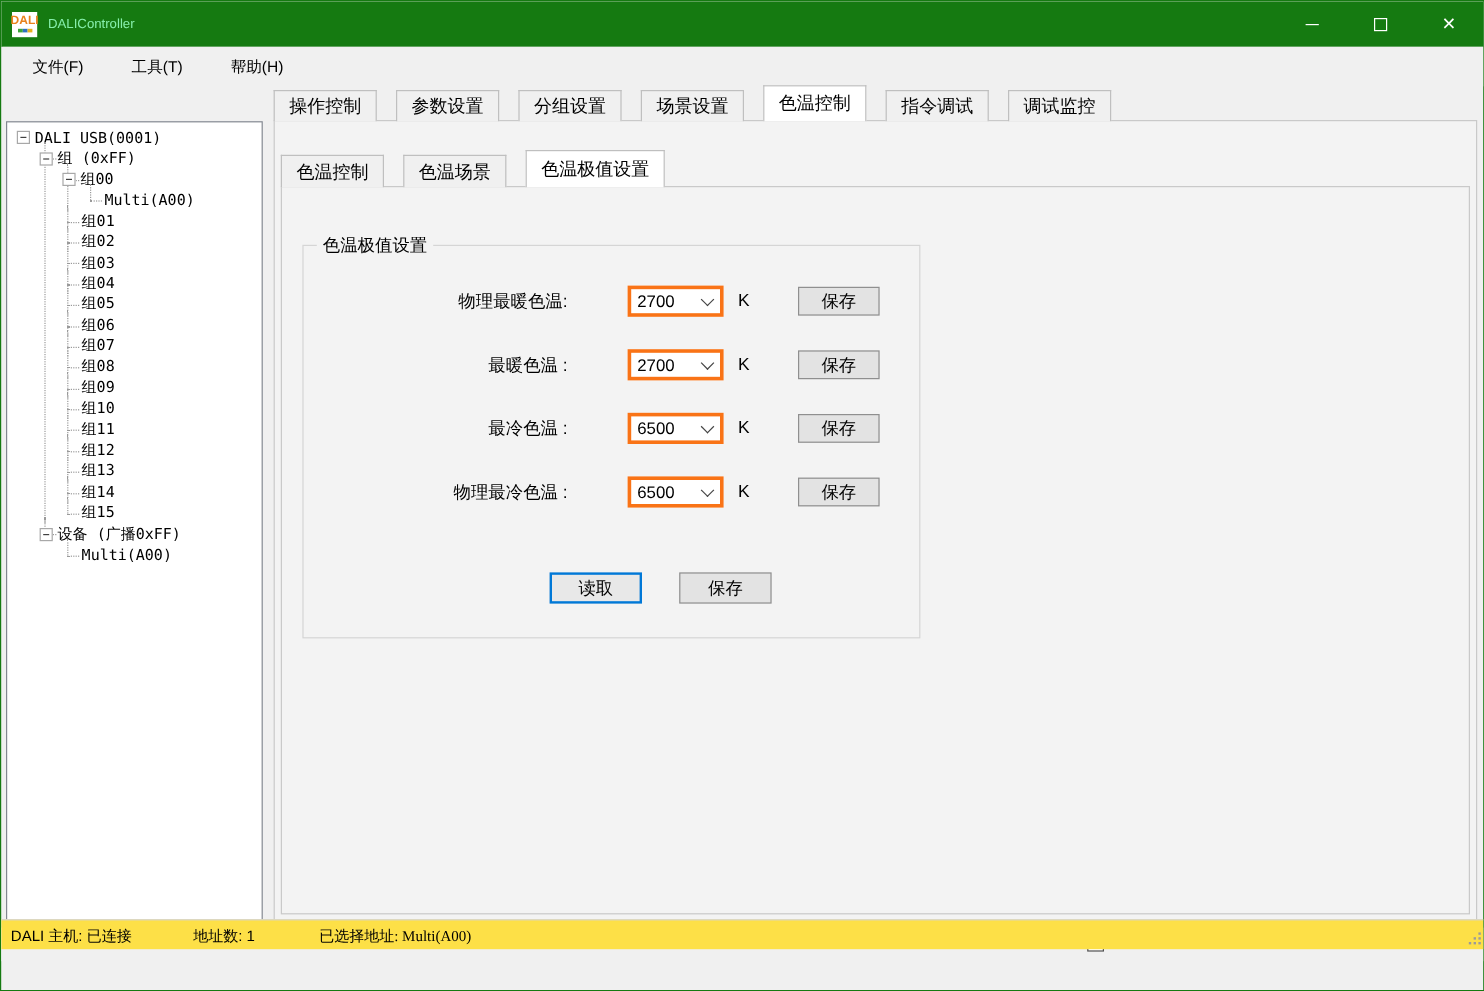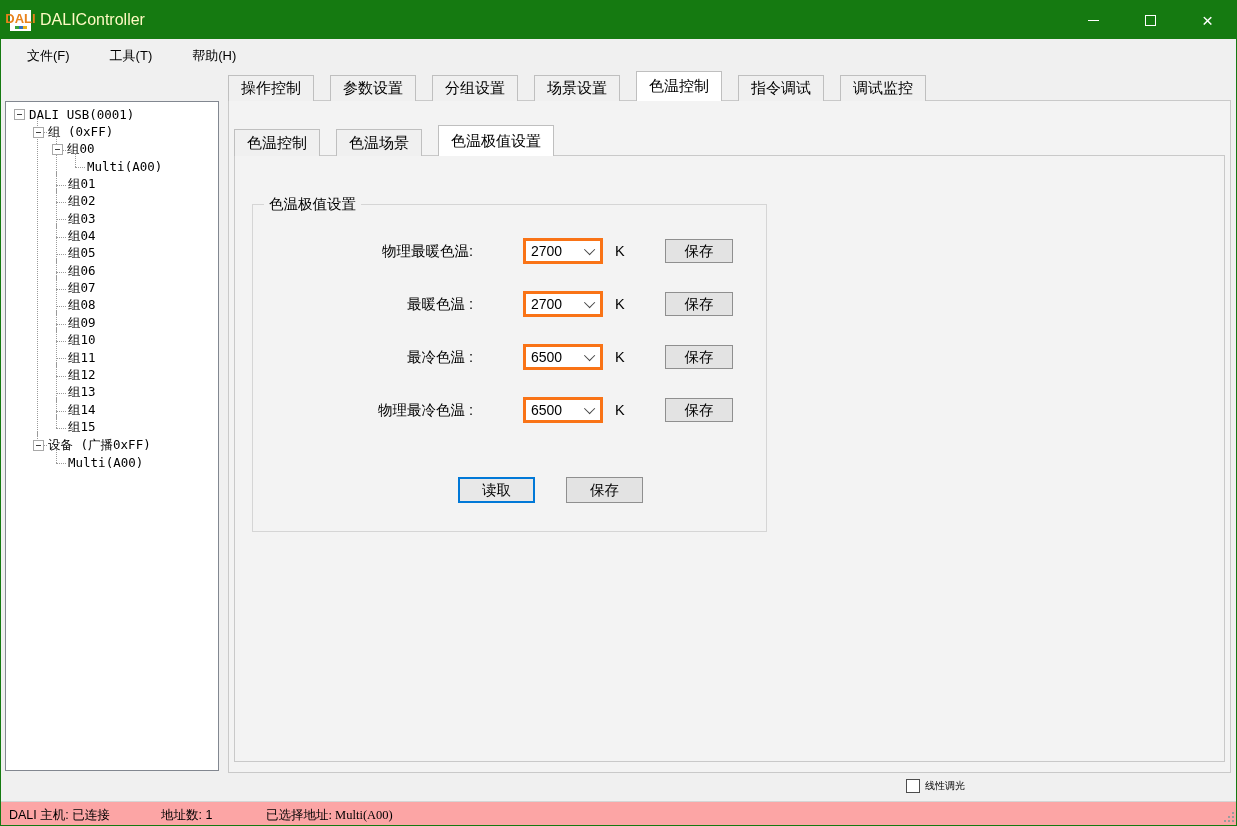--- a/index.html
+++ b/index.html
@@ -7,24 +7,24 @@
   body { font-family:"Liberation Sans", sans-serif; background:#ffffff; color:#000; }
 
   .window { position:relative; width:1237px; height:826px; background:#f0f0f0;
             border:1px solid #157a11; overflow:hidden; }
 
   
   .titlebar { position:absolute; left:0; top:0; width:100%; height:38px;
               background:#157a11; display:flex; align-items:center; }
   .app-icon { width:21px; height:21px; margin-left:9px; background:#ffffff;
               display:flex; flex-direction:column; align-items:center; justify-content:center;
-              font-size:13px; font-weight:bold; color:#e8821c; letter-spacing:0; line-height:1; }
+              font-size:10px; font-weight:bold; color:#e8821c; letter-spacing:0; line-height:1; }
   .app-icon .strip { display:flex; margin-top:1px; }
   .app-icon .strip i { width:4px; height:3px; display:block; }
-  .app-title { color:#fef9c3; font-size:16px; margin-left:9px; }
+  .app-title { color:#86efac; font-size:11px; margin-left:9px; }
   .win-controls { margin-left:auto; display:flex; height:100%; }
   .win-btn { width:57px; height:100%; display:flex; align-items:center; justify-content:center; cursor:pointer; }
   .glyph-min { width:11px; height:0; border-top:1px solid #fff; }
   .glyph-max { width:11px; height:11px; border:1px solid #fff; }
   .glyph-close { color:#fff; font-size:19px; line-height:1; font-weight:400; }
 
   
   .menubar { position:absolute; left:1px; top:38px; width:1235px; height:33px;
              background:#f0f0f0; display:flex; align-items:center; padding-left:12px; }
   .menu-item { font-size:13px; padding:5px 13px; margin-right:14px; cursor:default; }
@@ -86,22 +86,22 @@
   .btn.read { position:absolute; left:205px; width:77px; height:26px;
               border:2px solid #0078d7; background:#e8e8e8; }
   .btn.save-all { position:absolute; left:313px; width:77px; height:26px; }
 
   
   .footer-row { position:absolute; left:0; top:772px; width:1237px; height:28px; background:#f0f0f0; }
   .checkbox-group { position:absolute; left:905px; top:6px; display:flex; align-items:center; cursor:pointer; }
   .checkbox { width:14px; height:14px; background:#fff; border:1px solid #4d4d4d; }
   .checkbox-label { font-size:10px; margin-left:5px; }
 
-  .statusbar { position:absolute; left:0; top:800px; width:1237px; height:25px;
-               background:#fca5a5; border-top:1px solid #d5d5d5; font-size:12.5px; }
+  .statusbar { position:absolute; left:0; top:765px; width:1237px; height:25px;
+               background:#fde047; border-top:1px solid #d5d5d5; font-size:12.5px; }
   .status-item { position:absolute; top:5px; white-space:nowrap; }
   .st-host { left:8px; } .st-count { left:160px; } .st-sel { left:265px;font-family:Liberation Serif, serif; }
   .grip { position:absolute; right:4px; bottom:4px; width:12px; height:12px; cursor:nwse-resize; }
   .grip::before { content:""; position:absolute; right:0; bottom:0; width:2px; height:2px; background:#9b9b9b;
                   box-shadow:-4px 0 #9b9b9b, -8px 0 #9b9b9b, 0 -4px #9b9b9b, -4px -4px #9b9b9b, 0 -8px #9b9b9b; }
 </style>
 </head>
 <body>
 
 <div class="window">

